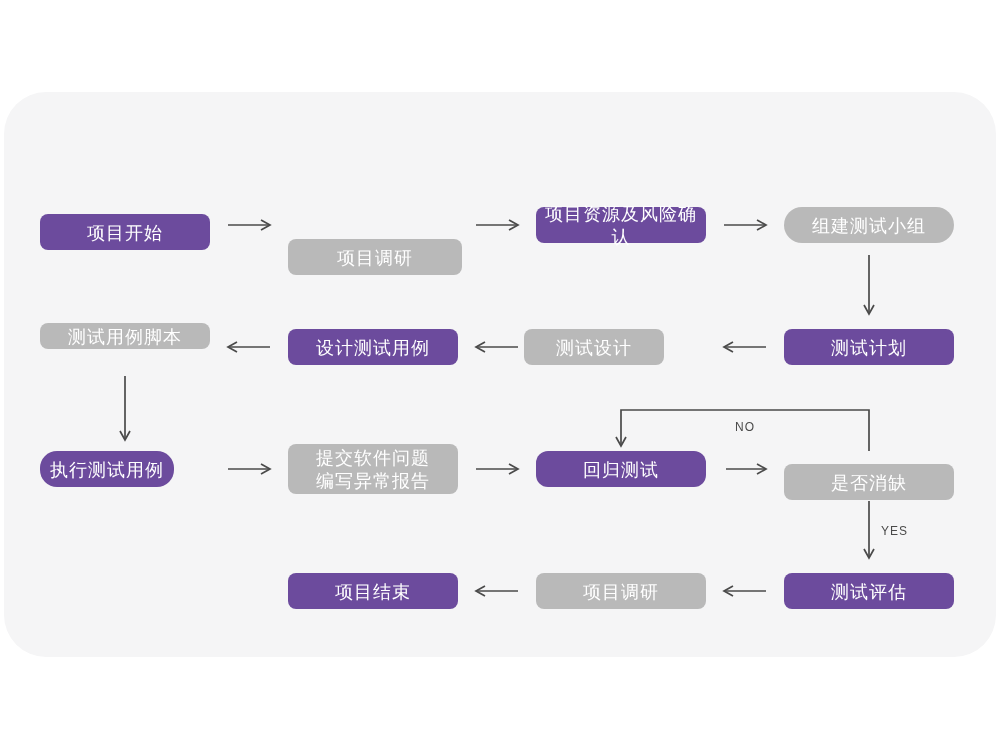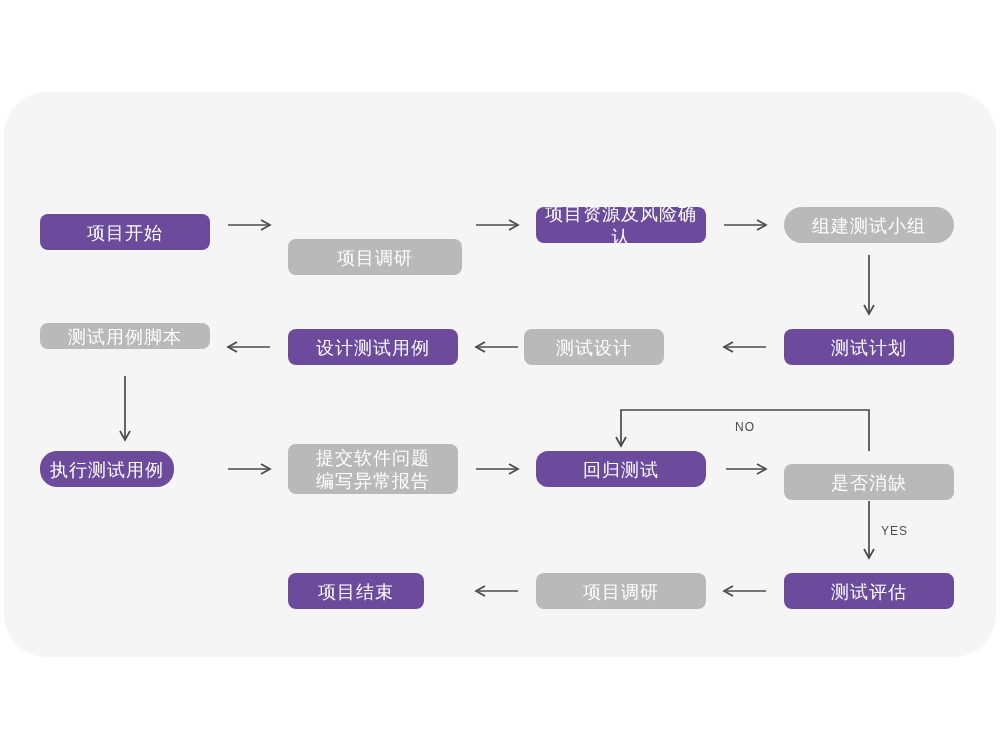--- a/index.html
+++ b/index.html
@@ -132,17 +132,17 @@
       <div class="node gray" style="left: 524px; top: 329px; width: 140px; height: 36px;">测试设计</div>
       <div class="node purple" style="left: 288px; top: 329px; width: 170px; height: 36px;">设计测试用例</div>
       <div class="node gray" style="left: 40px; top: 317px; width: 170px; height: 26px; margin-top: 6px;">测试用例脚本</div>
       <div class="node purple" style="left: 40px; top: 451px; width: 134px; height: 36px; border-radius: 17px;">执行测试用例</div>
       <div class="node gray" style="left: 288px; top: 444px; width: 170px; height: 50px;">提交软件问题
 编写异常报告</div>
       <div class="node purple" style="left: 536px; top: 451px; width: 170px; height: 36px; border-radius: 12px;">回归测试</div>
       <div class="node gray" style="left: 784px; top: 451px; width: 170px; height: 36px; margin-top: 13px;">是否消缺</div>
       <div class="node purple" style="left: 784px; top: 573px; width: 170px; height: 36px;">测试评估</div>
       <div class="node gray" style="left: 536px; top: 573px; width: 170px; height: 36px;">项目调研</div>
-      <div class="node purple" style="left: 288px; top: 573px; width: 136px; height: 36px;">项目结束</div>
+      <div class="node purple" style="left: 288px; top: 573px; width: 170px; height: 36px;">项目结束</div>
       <div class="edge-label center" style="left: 745px; top: 427px;">NO</div>
       <div class="edge-label" style="left: 881px; top: 531px;">YES</div>
     </div>
 </div>
 
 </body></html>

